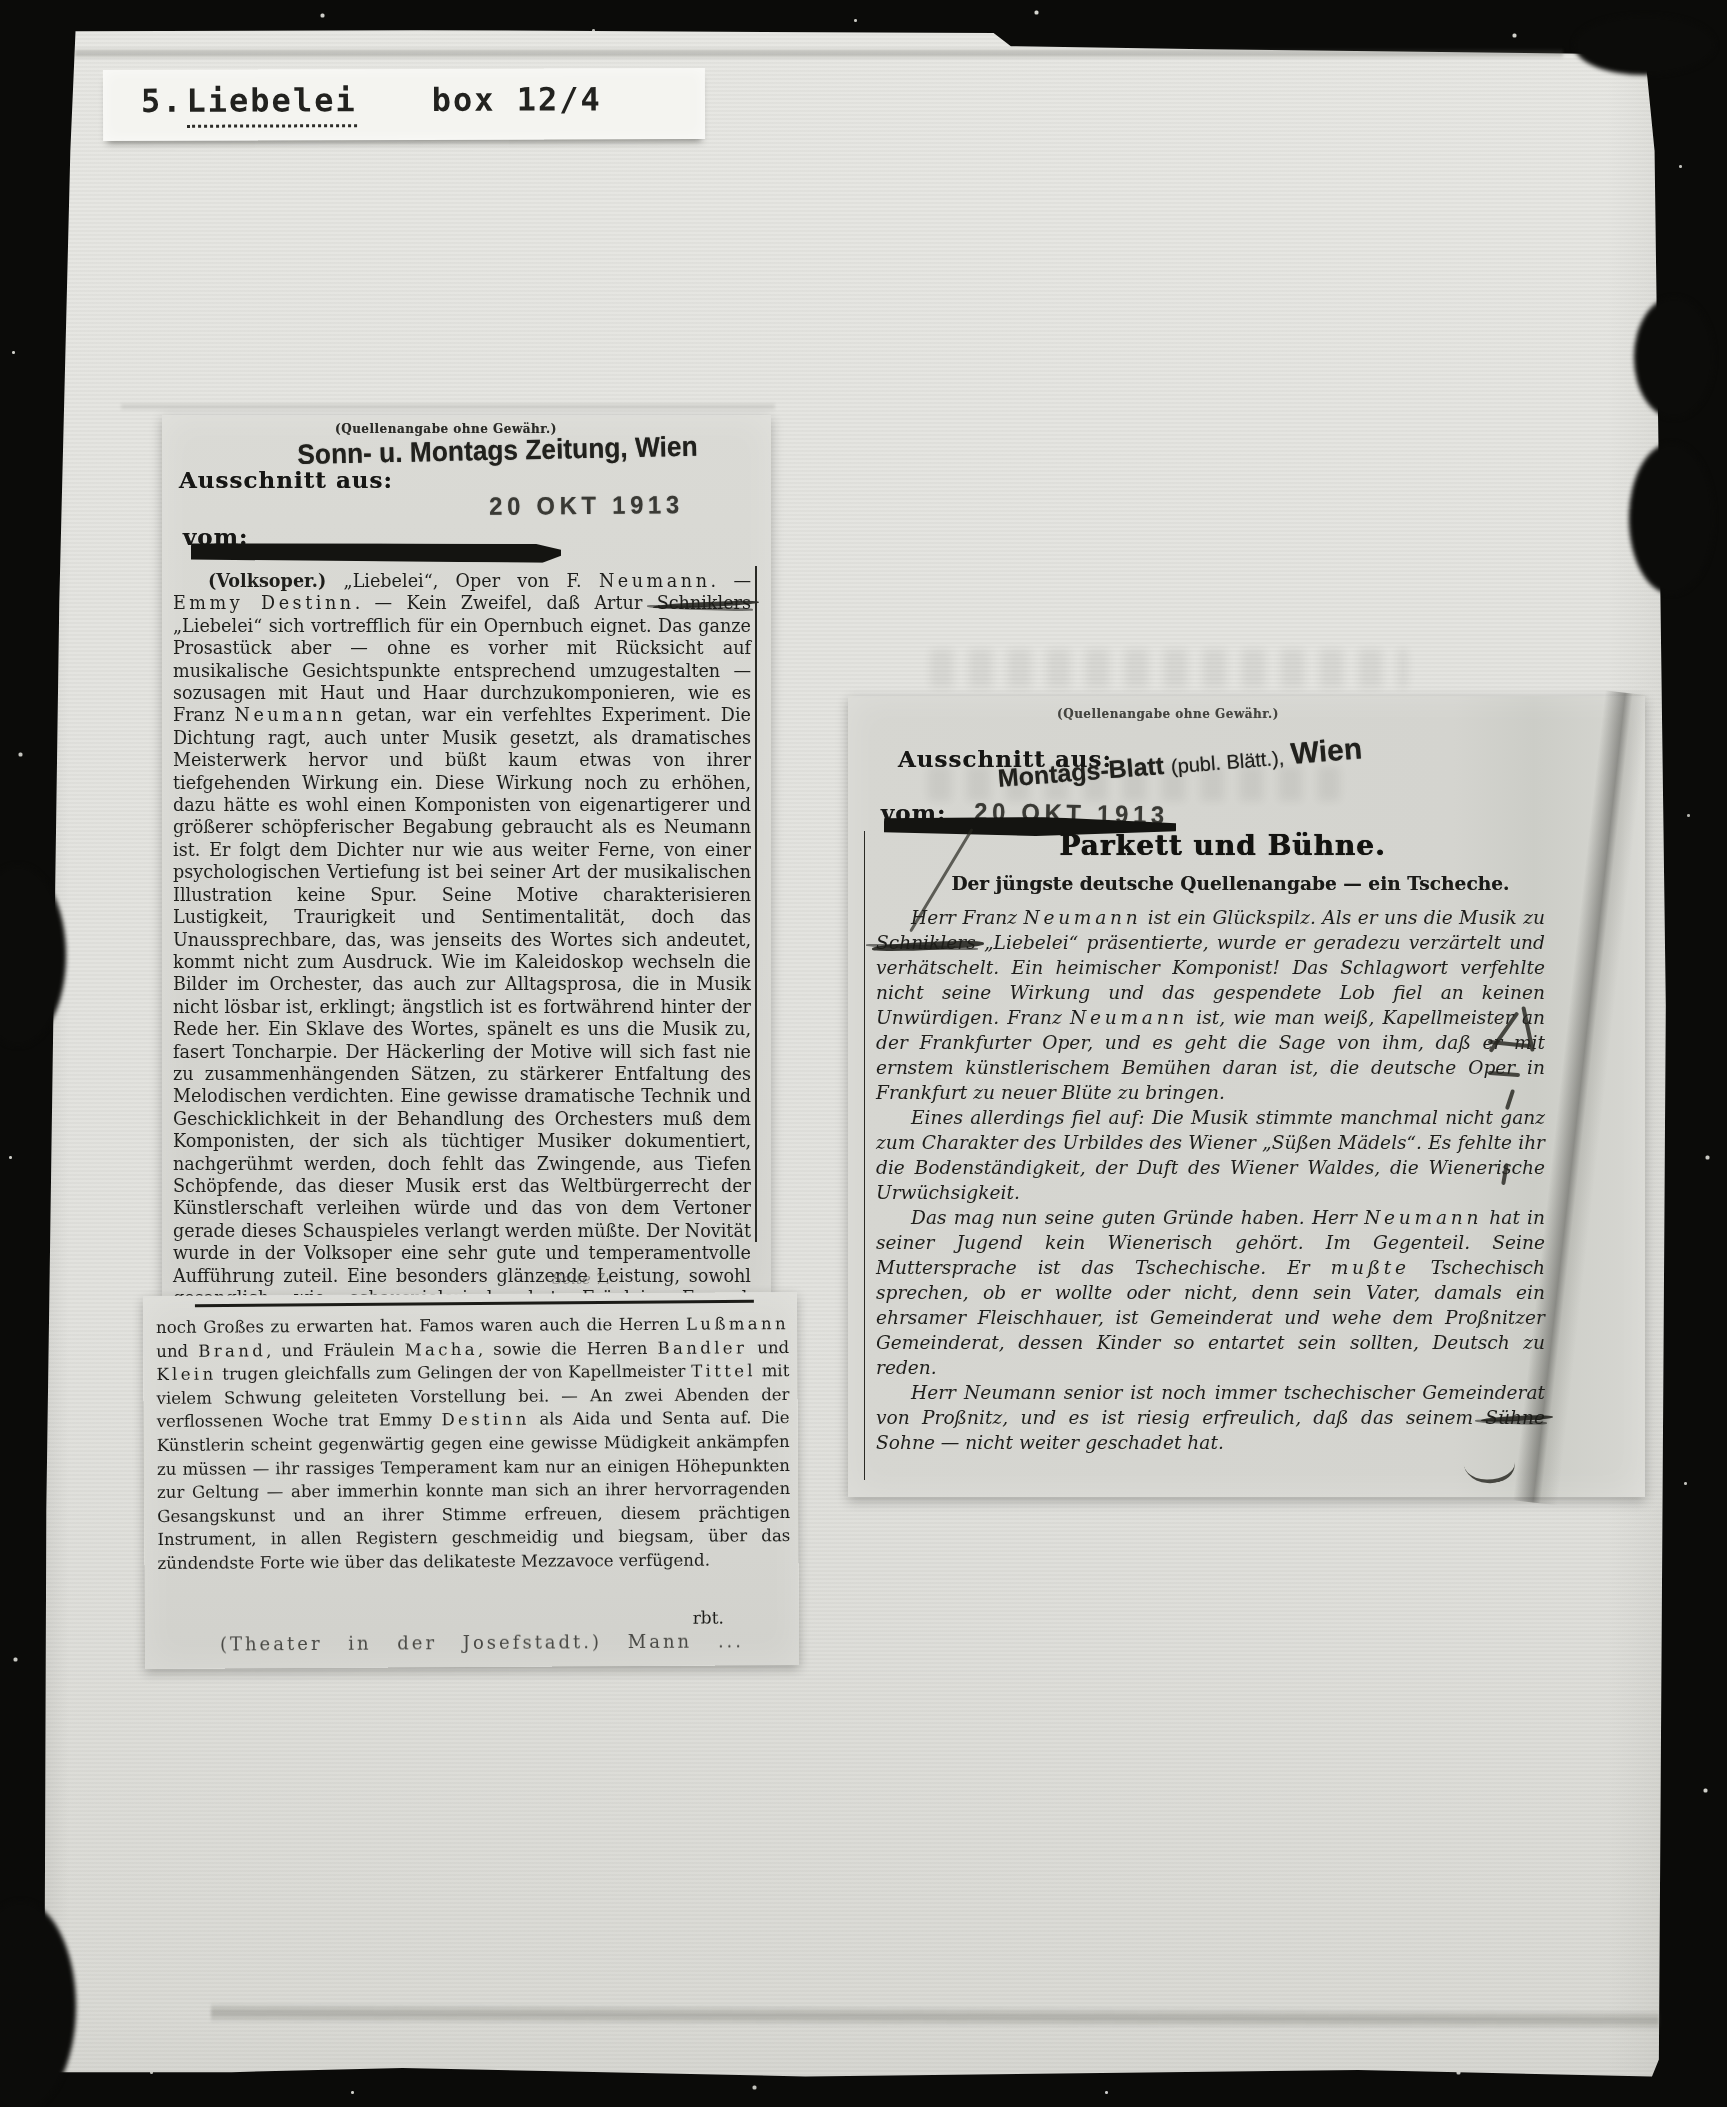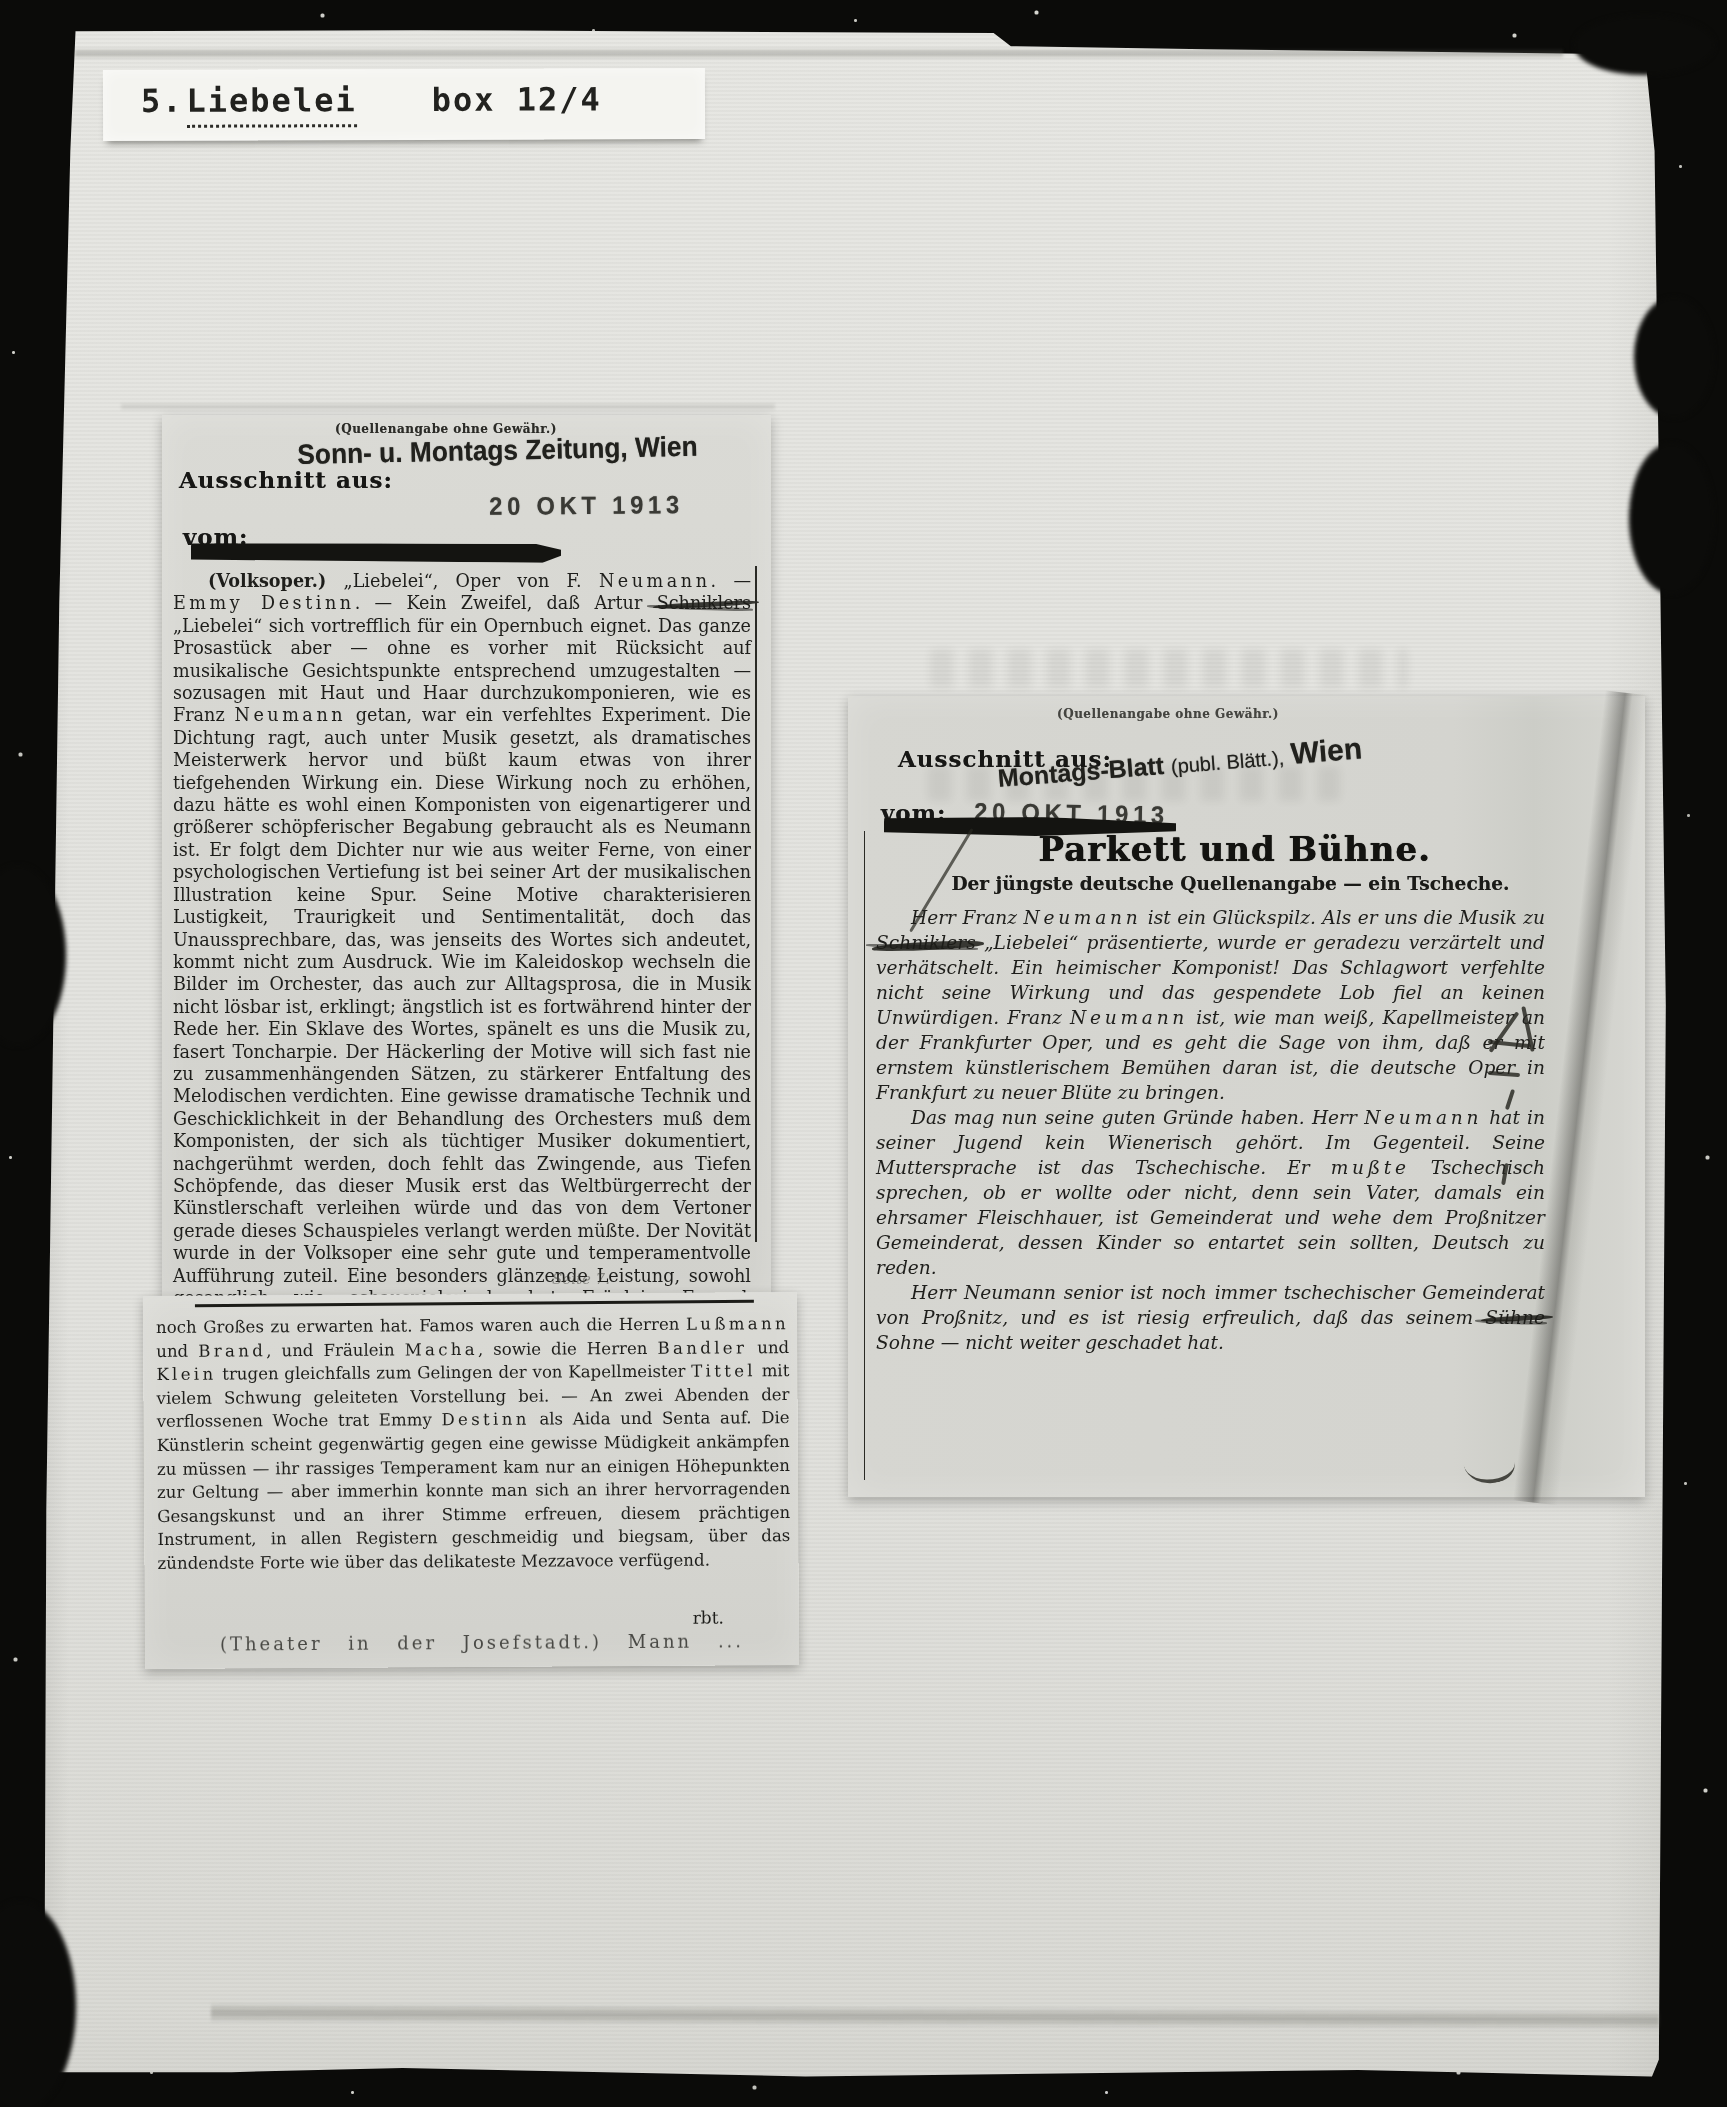--- a/index.html
+++ b/index.html
@@ -77,22 +77,22 @@
   
   .clip2{left:144px;top:1294px;width:654px;height:373px;transform:rotate(-.35deg);overflow:hidden;}
   .clip2 .body-text{left:13px;top:20px;width:633px;font-size:16.6px;line-height:23.6px;}
   .clip2 .body-text p{text-indent:0;}
   .byline{position:absolute;right:75px;top:315px;font-size:17px;color:#1e1e1b;}
   .cutline{position:absolute;left:75px;top:338px;height:21px;overflow:hidden;font-size:18px;
     letter-spacing:3px;word-spacing:17px;color:#262622;filter:blur(0.6px);opacity:.8;white-space:nowrap;}
   
   .clip3{left:848px;top:696px;width:797px;height:801px;
     background:linear-gradient(90deg,#d6d6d1 0%,#d4d4cf 76%,#cccdc7 86%,#d7d7d2 100%);}
-  .headline{position:absolute;left:165px;top:133px;width:443px;text-align:center;
-    font-size:34px;font-weight:900;letter-spacing:1px;color:#131310;
+  .headline{position:absolute;left:153px;top:133px;width:443px;text-align:center;
+    font-size:28px;font-weight:900;letter-spacing:1px;color:#131310;
     text-shadow:0.5px 0 0 #131310, 0 0 1px rgba(19,19,16,.6);white-space:nowrap;}
   .subhead{position:absolute;left:96px;top:177px;width:573px;text-align:center;
     font-size:18.6px;font-weight:700;color:#1a1a17;text-shadow:0 0 0.5px rgba(0,0,0,.5);white-space:nowrap;}
   .clip3 .body-text{left:28px;top:209px;width:669px;font-size:18.6px;line-height:25px;font-style:italic;}
   .fold-shadow{position:absolute;left:757px;top:-3px;width:45px;height:815px;
     background:linear-gradient(90deg, rgba(0,0,0,0) 0%, rgba(28,28,24,.38) 45%, rgba(70,70,62,.14) 62%, rgba(0,0,0,0) 100%);
     transform:rotate(6.5deg);transform-origin:top center;}
   .pen-curve{position:absolute;left:616px;top:748px;width:50px;height:36px;
     border-bottom:4.5px solid rgba(35,35,29,.8);border-radius:0 0 45% 70%;transform:rotate(-14deg);}
 </style>
@@ -156,20 +156,21 @@
   </div>
   <div class="cutfrom" style="left:33px;top:103px;">vom:</div>
   <div class="datestamp" style="left:121px;top:103px;font-size:25px;transform:rotate(1deg) scaleX(.95);">20 OKT 1913</div>
   <div class="bar" style="left:36px;top:121px;width:292px;height:19px;transform:rotate(.4deg);
        clip-path:polygon(0 12%,55% 0,100% 28%,100% 70%,52% 100%,0 86%);"></div>
   <div class="headline">Parkett und Bühne.</div>
   <div class="pen" style="left:123px;top:132px;width:3px;height:120px;transform:rotate(31deg);transform-origin:top left;opacity:.85;"></div>
   <div class="subhead">Der jüngste deutsche Quellenangabe — ein Tscheche.</div>
   <div class="body-text">
       <p><span>Herr Franz </span><span class="seg-sp">Neumann</span><span> ist ein Glückspilz. Als er uns die Musik zu </span><span class="seg-strike seg-strike2">Schniklers</span><span> „Liebelei“ präsentierte, wurde er geradezu verzärtelt und verhätschelt. Ein heimischer Komponist! Das Schlagwort verfehlte nicht seine Wirkung und das gespendete Lob fiel an keinen Unwürdigen. Franz </span><span class="seg-sp">Neumann</span><span> ist, wie man weiß, Kapellmeister an der Frankfurter Oper, und es geht die Sage von ihm, daß er mit ernstem künstlerischem Bemühen daran ist, die deutsche Oper in Frankfurt zu neuer Blüte zu bringen.</span></p>
+      <p><span>Eines allerdings fiel auf: Die Musik stimmte manchmal nicht ganz zum Charakter des Urbildes des Wiener „Süßen Mädels“. Es fehlte ihr die Bodenständigkeit, der Duft des Wiener Waldes, die Wienerische Urwüchsigkeit.</span></p>
       <p><span>Das mag nun seine guten Gründe haben. Herr </span><span class="seg-sp">Neumann</span><span> hat in seiner Jugend kein Wienerisch gehört. Im Gegenteil. Seine Muttersprache ist das Tschechische. Er </span><span class="seg-sp">mußte</span><span> Tschechisch sprechen, ob er wollte oder nicht, denn sein Vater, damals ein ehrsamer Fleischhauer, ist Gemeinderat und wehe dem Proßnitzer Gemeinderat, dessen Kinder so entartet sein sollten, Deutsch zu reden.</span></p>
       <p><span>Herr Neumann senior ist noch immer tschechischer Gemeinderat von Proßnitz, und es ist riesig erfreulich, daß das seinem </span><span class="seg-strike">Sühne</span><span> Sohne — nicht weiter geschadet hat.</span></p>
     </div>
   <div class="vrule" style="left:15.6px;top:135px;height:649px;"></div>
   <div class="fold-shadow"></div>
   <div class="pen" style="left:654px;top:312px;width:3.5px;height:48px;transform:rotate(35deg);"></div>
   <div class="pen" style="left:678px;top:310px;width:3.5px;height:46px;transform:rotate(-12deg);"></div>
   <div class="pen" style="left:640px;top:346px;width:43px;height:3.5px;transform:rotate(6deg);"></div>
   <div class="pen" style="left:640px;top:376px;width:32px;height:3.5px;transform:rotate(4deg);"></div>
   <div class="pen" style="left:660px;top:393px;width:3.5px;height:21px;transform:rotate(18deg);"></div>

